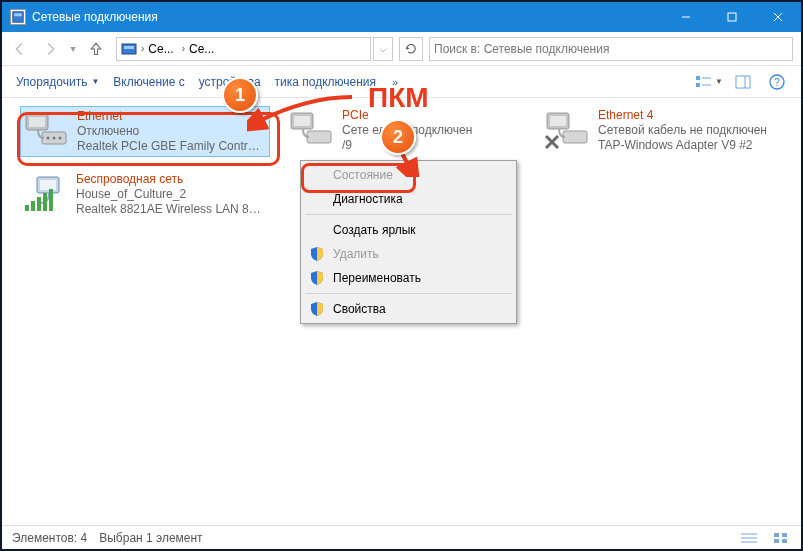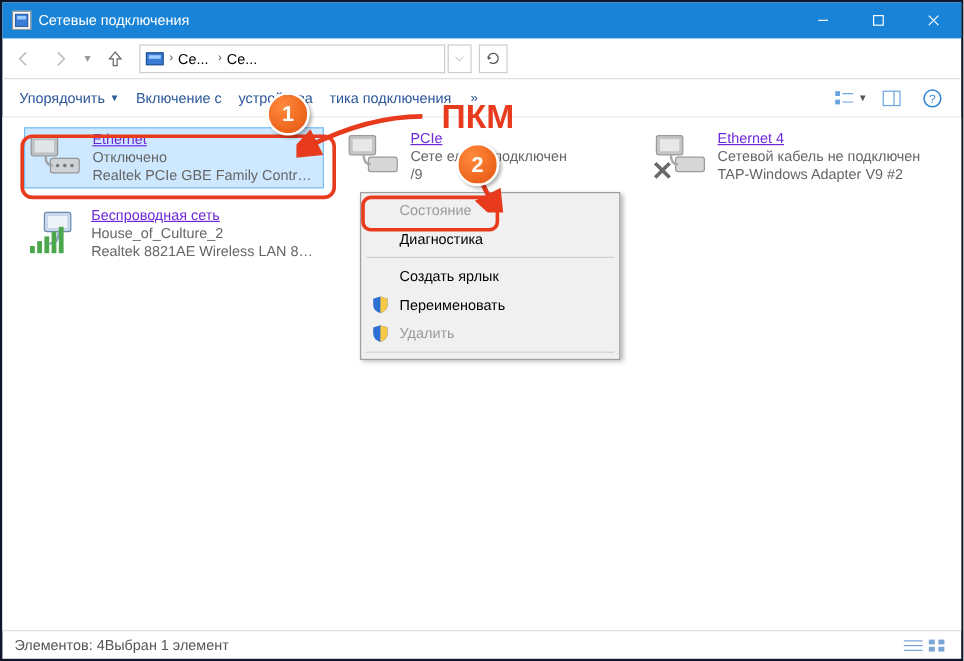--- a/index.html
+++ b/index.html
@@ -26,24 +26,24 @@
   .toolbar .tb-item { color:#2b579a; display:flex; align-items:center; gap:4px; height:100%; padding:0 4px; }
   .toolbar .tb-item .chev { font-size:8px; }
   .toolbar .overflow { color:#2b579a; font-size:11px; padding:0 6px; }
   .toolbar .spacer { flex:1; }
   .toolbar .view-btn { width:28px; height:24px; display:flex; align-items:center; justify-content:center; color:#555; }
   .content { flex:1; position:relative; background:#fff; font-size:12px; }
   .conn-item { position:absolute; display:flex; align-items:flex-start; gap:6px; width:250px; padding:2px; }
   .conn-item.selected { background:#cde8ff; border:1px solid #7abdf0; }
   .conn-icon { width:48px; height:42px; display:flex; align-items:center; justify-content:center; }
   .conn-text { line-height:15px; }
-  .conn-text .name { color:#6d28d9;text-decoration:underline; }
+  .conn-text .name { color:#c2410c; }
   .conn-text .status { color:#666; }
   .conn-text .device { color:#666; white-space:nowrap; overflow:hidden; text-overflow:ellipsis; max-width:185px; }
-  .statusbar { height:24px; border-top:1px solid #e1e1e1; display:flex; align-items:center; padding:0 10px; font-size:12px; color:#555; }
+  .statusbar { height:24px; border-top:1px solid #e1e1e1; display:flex; align-items:center; padding:0 10px; font-size:12px; color:#555; gap:12px; }
   .statusbar .spacer { flex:1; }
   .statusbar .view-toggle { width:20px; height:16px; display:flex; align-items:center; justify-content:center; }
   
   .red-box1 { position:absolute; left:15px; top:110px; width:263px; height:54px; border:3px solid #e83b1e; border-radius:10px; pointer-events:none; }
   
   .callout { position:absolute; width:36px; height:36px; border-radius:50%; background: radial-gradient(circle at 35% 30%, #ff8a3c, #e5530e); border:2px solid #fff; box-shadow:2px 2px 3px rgba(0,0,0,0.3); color:#fff; font-weight:bold; font-size:18px; display:flex; align-items:center; justify-content:center; z-index:20; }
   .arrow { position:absolute; z-index:19; }
   .pkm-label { position:absolute; color:#e83b1e; font-size:28px; font-weight:bold; z-index:20; }
   
   .context-menu { position:absolute; left:303px; top:163px; width:217px; background:#f0f0f0; border:1px solid #a0a0a0; box-shadow:2px 2px 4px rgba(0,0,0,0.3); font-size:12px; padding:2px; z-index:15; }
@@ -122,20 +122,23 @@
           <span>Се...</span>
         </span>
     </div>
     <div class="dd-small" style="border:1px solid #ccc; height:24px; width:20px; display:flex; align-items:center; justify-content:center;">⌵</div>
     <div class="refresh">
       <svg width="14" height="14" viewBox="0 0 20 20">
           <path d="M4 10 A6 6 0 1 1 6 14" fill="none" stroke="#555" stroke-width="1.5"></path>
           <path d="M3 7 L4 11 L8 9 Z" fill="#555"></path>
         </svg>
     </div>
+    <div class="search">
+      <span>Поиск в: Сетевые подключения</span>
+    </div>
   </div>
 
   <div class="toolbar">
     <div class="tb-item">
         <span>Упорядочить</span>
         <span class="chev">▼</span>
       </div>
     <div class="tb-item">
         <span>Включение с</span>
       </div>
@@ -251,35 +254,42 @@
       <div class="cm-item disabled">
           <span>Состояние</span>
         </div>
       <div class="cm-item">
           <span>Диагностика</span>
         </div>
       <div class="cm-sep"></div>
       <div class="cm-item">
           <span>Создать ярлык</span>
         </div>
+      <div class="cm-item disabled">
+        <svg class="shield-icon" viewBox="0 0 16 16">
+            <path d="M8 1 L14 3 L14 8 Q14 13 8 15 Q2 13 2 8 L2 3 Z" fill="#2d6fd2"></path>
+            <path d="M8 1 L8 15 Q14 13 14 8 L14 3 Z" fill="#f7c948"></path>
+          </svg>
+        <span>Удалить</span>
+      </div>
       <div class="cm-item">
         <svg class="shield-icon" viewBox="0 0 16 16">
             <path d="M8 1 L14 3 L14 8 Q14 13 8 15 Q2 13 2 8 L2 3 Z" fill="#2d6fd2"></path>
             <path d="M8 1 L8 15 Q14 13 14 8 L14 3 Z" fill="#f7c948"></path>
           </svg>
         <span>Переименовать</span>
       </div>
-      <div class="cm-item disabled">
+      <div class="cm-sep"></div>
+      <div class="cm-item">
         <svg class="shield-icon" viewBox="0 0 16 16">
             <path d="M8 1 L14 3 L14 8 Q14 13 8 15 Q2 13 2 8 L2 3 Z" fill="#2d6fd2"></path>
             <path d="M8 1 L8 15 Q14 13 14 8 L14 3 Z" fill="#f7c948"></path>
           </svg>
-        <span>Удалить</span>
-      </div>
-      <div class="cm-sep"></div>
+        <span>Свойства</span>
+      </div>
     </div>
 
   </div>
 
   <div class="statusbar">
     <span>Элементов: 4</span>
     <span>Выбран 1 элемент</span>
     <div class="spacer"></div>
     <div class="view-toggle">
       <svg width="16" height="12" viewBox="0 0 16 12">

